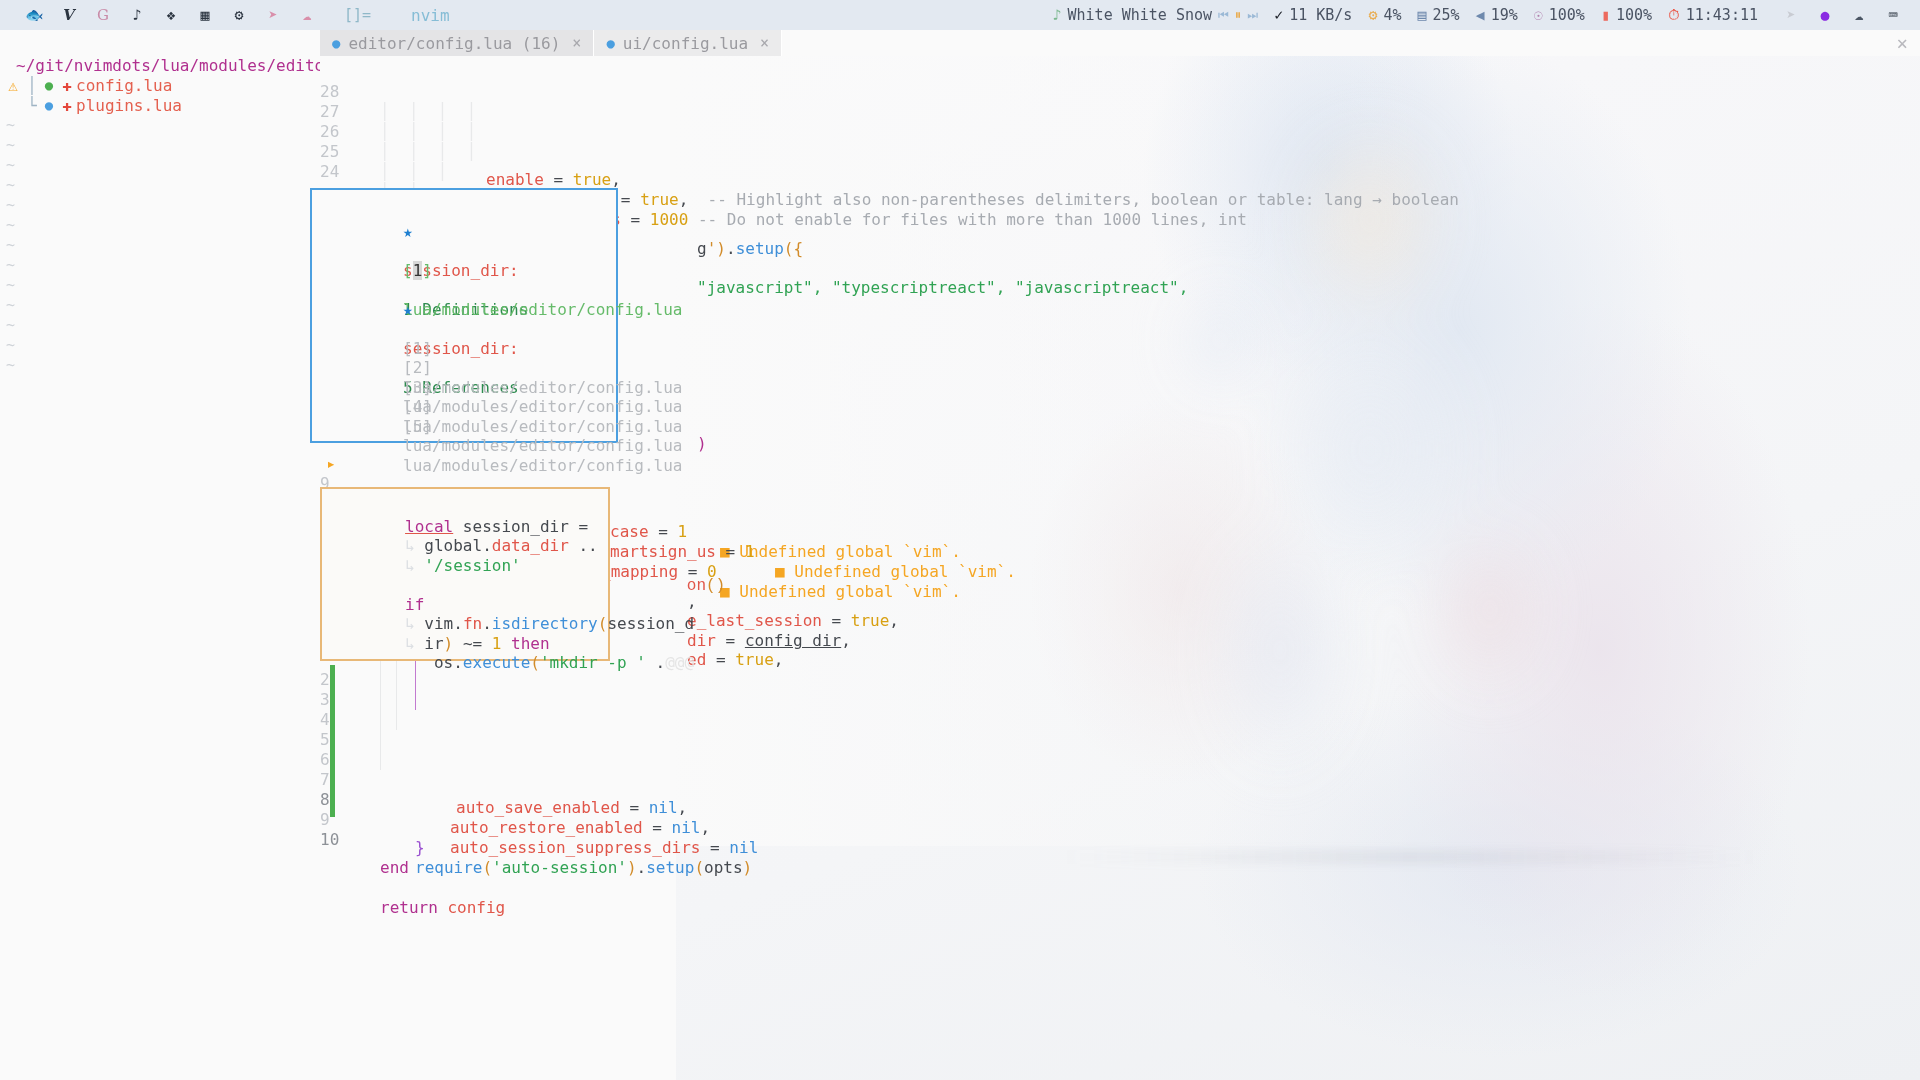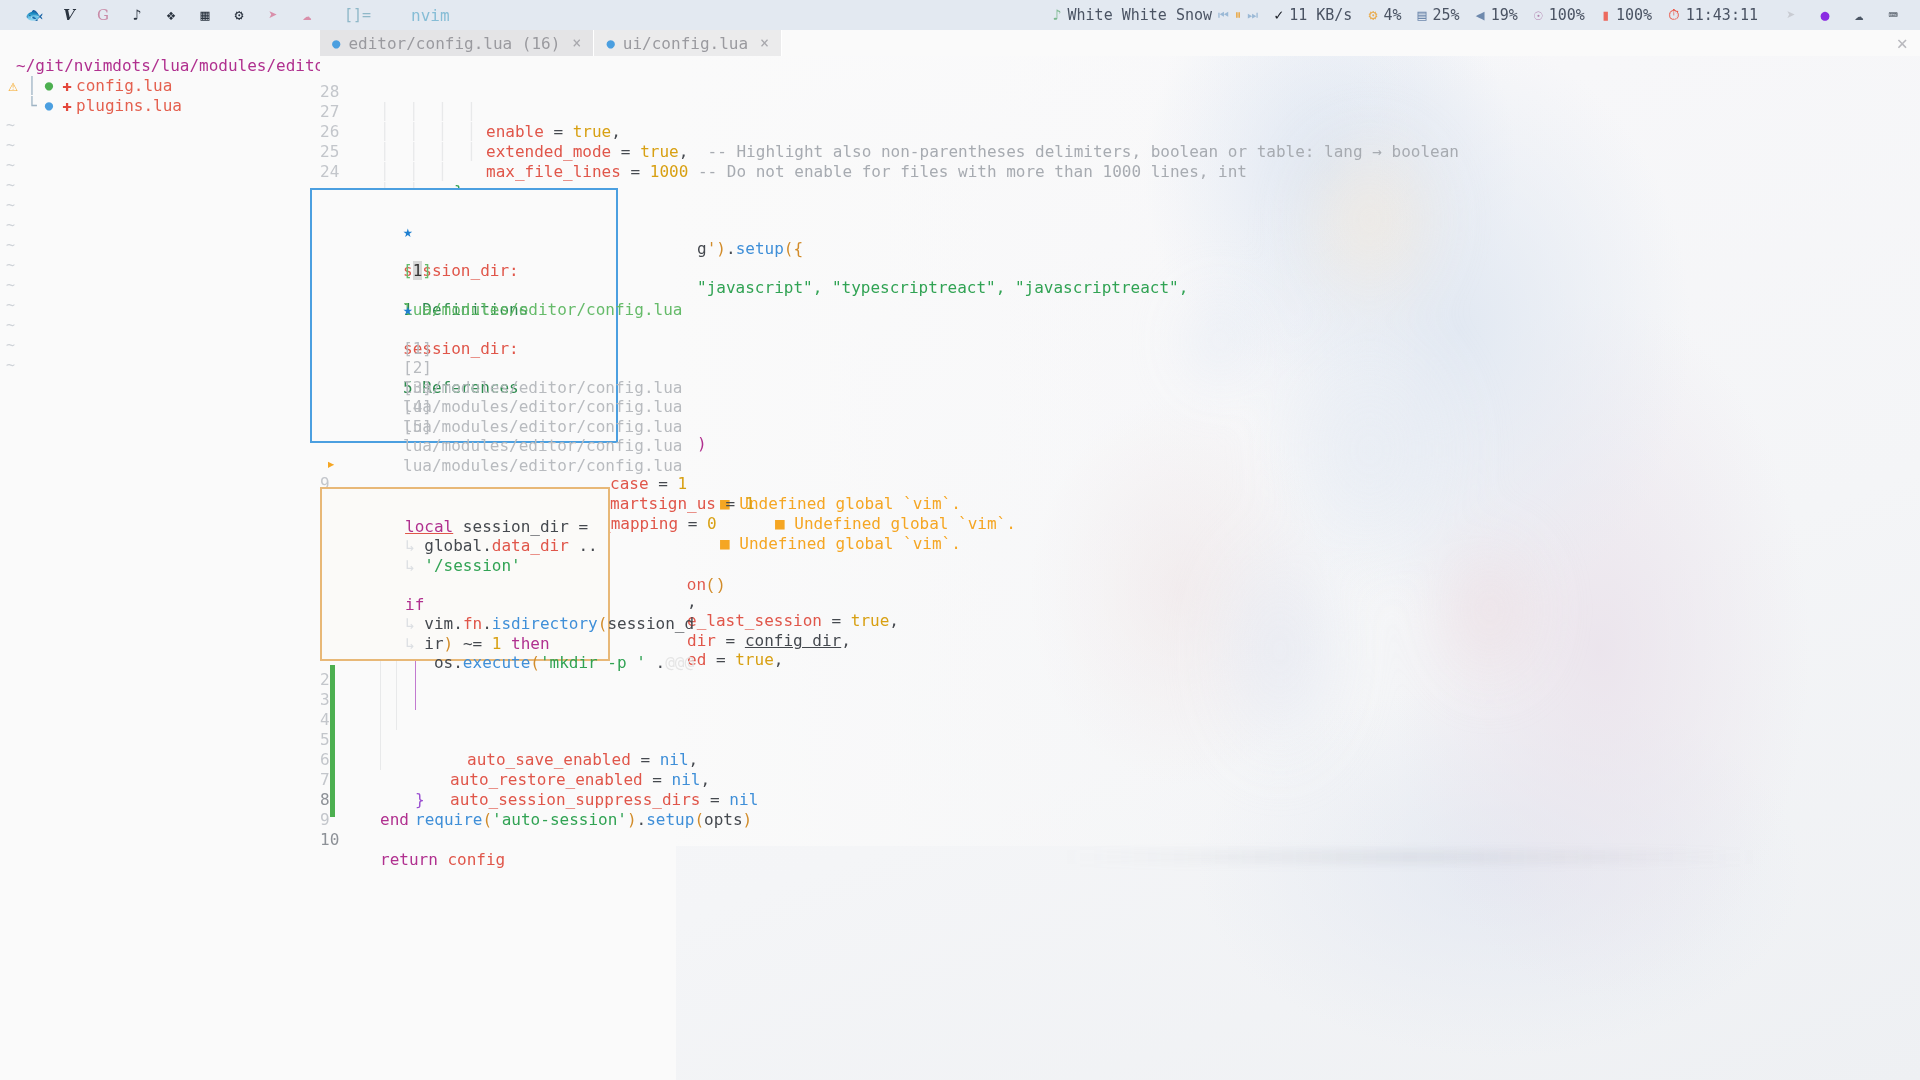--- a/index.html
+++ b/index.html
@@ -153,21 +153,21 @@
   .pk-wrapic { color:#dcdfe3; }
   .pk-under { text-decoration: underline; text-decoration-color:#e0564a; }
 
   .diag { color:#f5a623; }
   .diag-sq { color:#f5a623; }
 
   
   .changebar { position:absolute; width:5px; background:#4caf50; }
   .indentbar { position:absolute; width:1px; }
 
-  .ff { position:absolute; }
+  .ff { position:absolute;margin-top:48px; }
 </style>
 </head>
 <body>
 
 <div id="root">
 
   <div class="wallpaper">
     <div class="wall-figure"></div>
     <div class="wall-shade"></div>
   </div>
@@ -365,21 +365,21 @@
         <span><span class="fld">ed</span><span class="op"> = </span><span class="num">true</span><span class="op">,</span></span>
       </div>
 
       <div class="changebar" style="left:10px;top:609px;height:152px;"></div>
 
       <div class="line" style="top:594px;left:0;">
         <span class="ln" style="left:0;">2</span>
         <span class="indentbar" style="left:60px;top:0;height:20px;background:#e8e9ea;"></span>
         <span class="indentbar" style="left:76px;top:0;height:20px;background:#e8e9ea;"></span>
         <span class="indentbar" style="left:95px;top:0;height:20px;background:#c27ad0;"></span>
-        <span class="ff" style="left:147px;text-align:right;"><span class="fld">auto_save_enabled</span><span class="op"> = </span><span class="blue">nil</span><span class="op">,</span></span>
+        <span class="ff" style="left:136px;text-align:right;"><span class="fld">auto_save_enabled</span><span class="op"> = </span><span class="blue">nil</span><span class="op">,</span></span>
       </div>
 
       <div class="line" style="top:614px;left:0;">
         <span class="ln" style="left:0;">3</span>
         <span class="indentbar" style="left:60px;top:0;height:20px;background:#e8e9ea;"></span>
         <span class="indentbar" style="left:76px;top:0;height:20px;background:#e8e9ea;"></span>
         <span class="indentbar" style="left:95px;top:0;height:20px;background:#c27ad0;"></span>
         <span class="ff" style="left:130px;"><span class="fld">auto_restore_enabled</span><span class="op"> = </span><span class="blue">nil</span><span class="op">,</span></span>
       </div>
 

